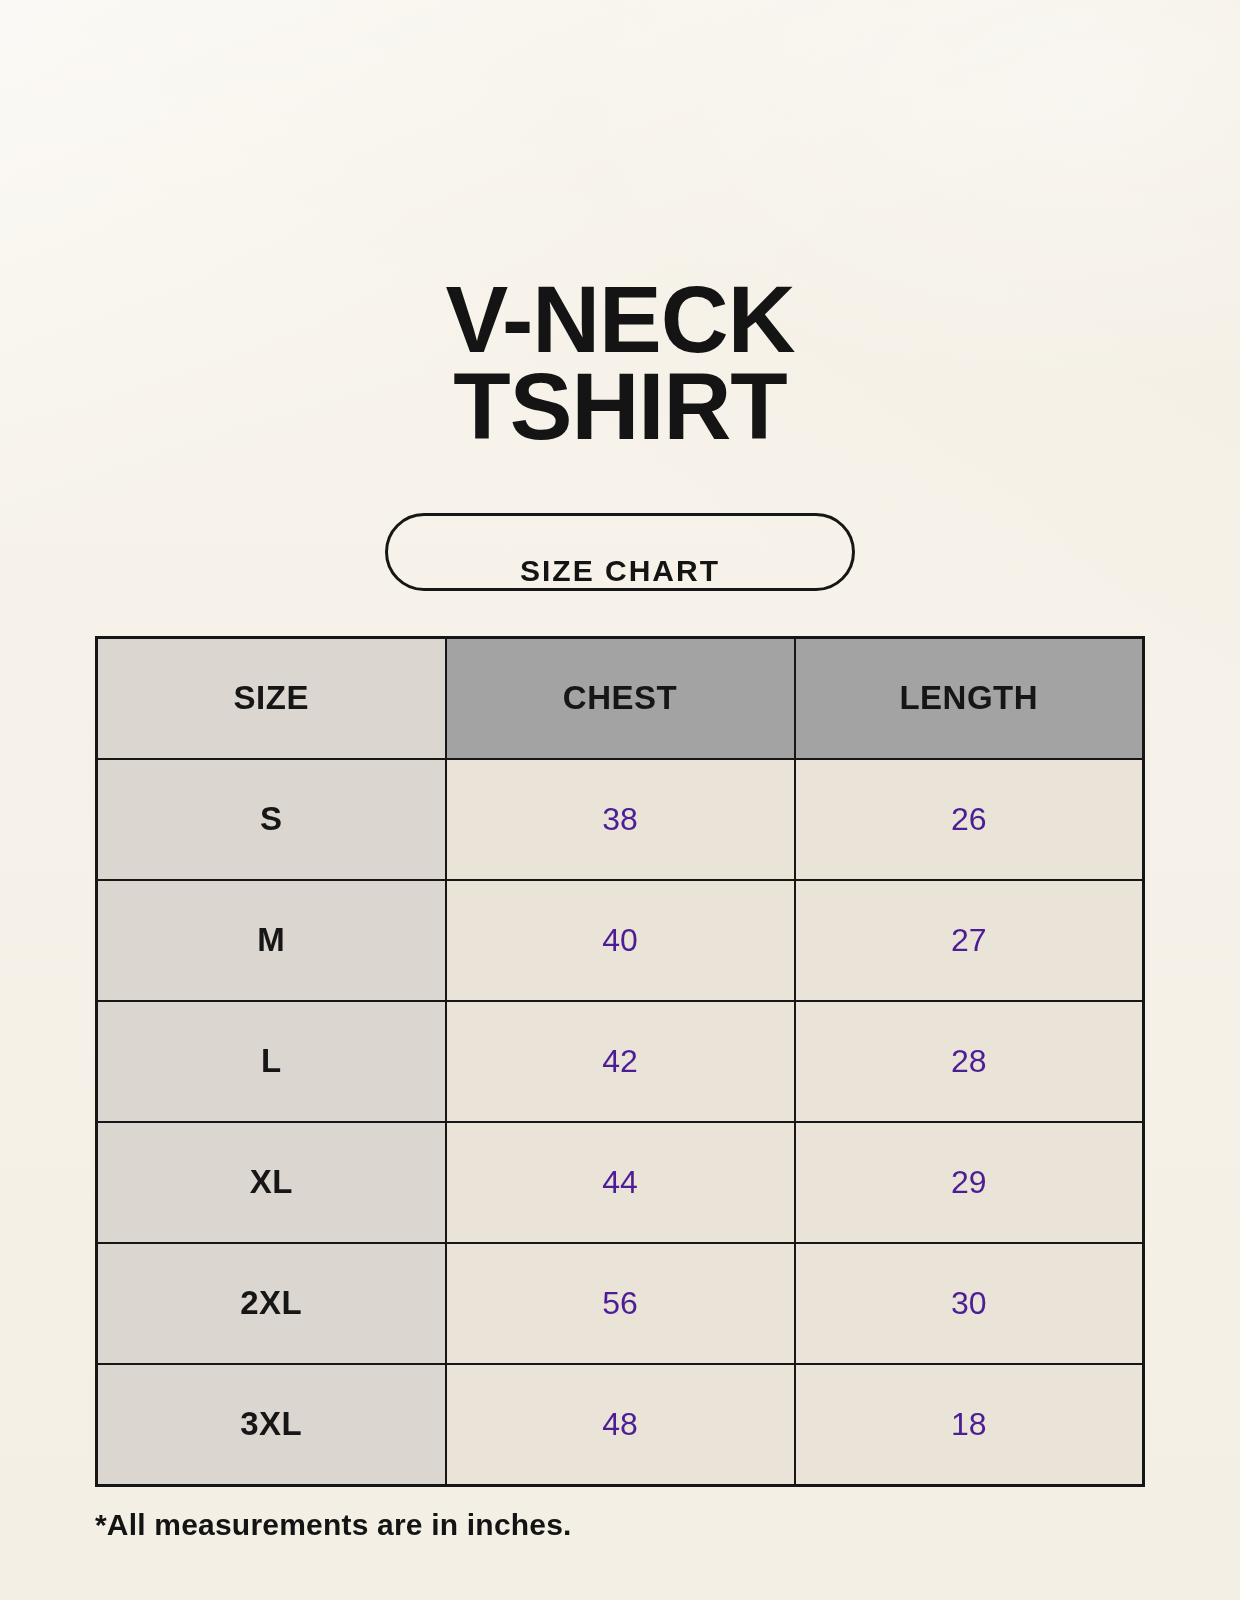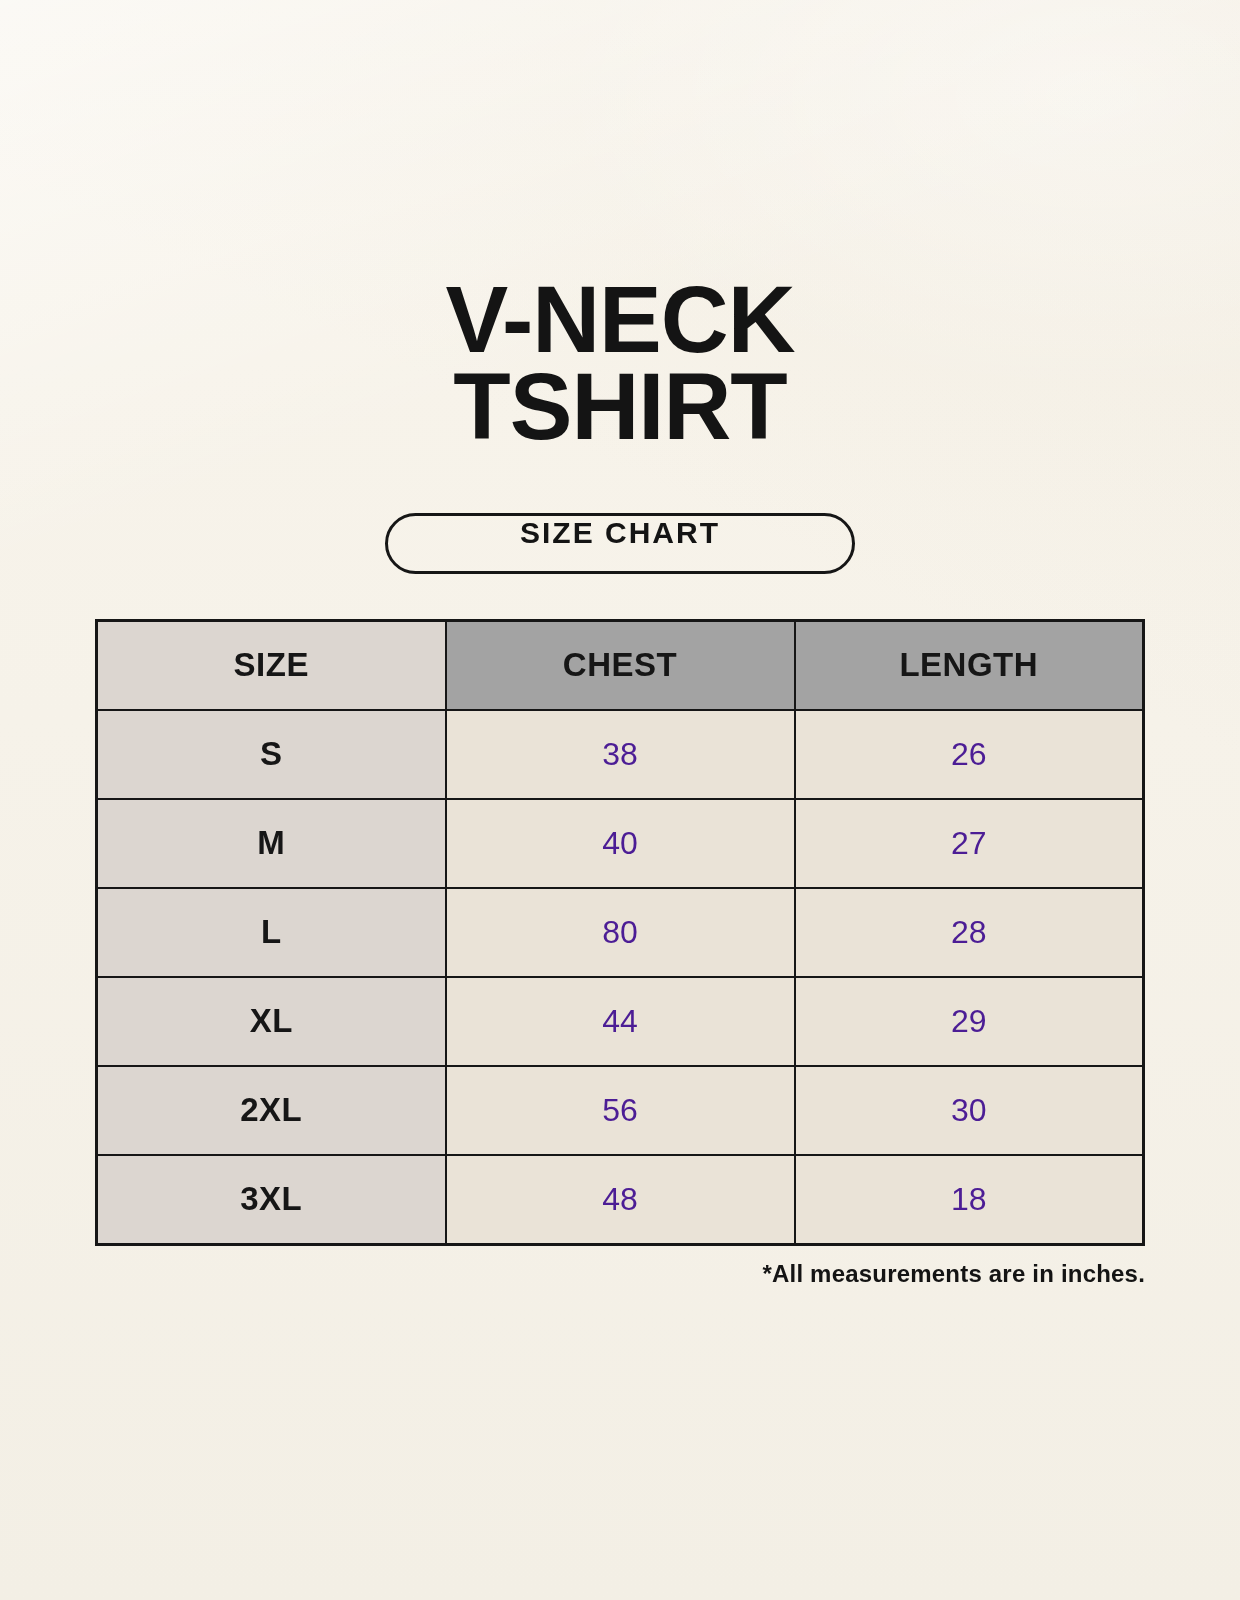--- a/index.html
+++ b/index.html
@@ -30,27 +30,27 @@
     text-align: center;
     font-size: 94px;
     font-weight: 700;
     line-height: 0.93;
     letter-spacing: -1px;
     color: #141414;
   }
   .title span { display: block; }
   .badge {
     width: 470px;
-    height: 61px;
+    height: 78px;
     margin: 62px auto 12px auto;
     border: 3px solid #161616;
     border-radius: 44px;
     background: transparent;
     display: flex;
-    align-items: flex-start;
+    align-items: flex-end;
     justify-content: center;
     box-sizing: border-box;
     font-size: 30px;
     font-weight: 700;
     letter-spacing: 2px;
     color: #141414;
   }
   .table-wrap {
     width: 1050px;
     margin: 45px auto 0 auto;
@@ -60,31 +60,30 @@
     border-collapse: collapse;
     table-layout: fixed;
     border: 3px solid #161616;
   }
   table.size-chart th,
   table.size-chart td {
     border: 2.5px solid #161616;
     height: 87px;
     text-align: center;
     vertical-align: middle;
-    padding: 0;
+    padding: 16px;
   }
   th.col-size   { background: #dcd6d0; font-size: 33px; font-weight: 700; letter-spacing: 0.5px; }
   th.col-accent { background: #a3a3a3; font-size: 33px; font-weight: 700; letter-spacing: 0.5px; }
   td.size-cell  { background: #dcd6d0; font-size: 33px; font-weight: 700; letter-spacing: 0.5px; }
   td.value-cell { background: #eae3d7; font-size: 32px; font-weight: 400; color: #4c1d95; }
   .footnote {
     width: 1050px;
-    margin: 14px auto 0 auto;
-    text-align: right;
-    font-size: 24px;
+    margin: 21px auto 0 auto;
+    font-size: 30px;
     font-weight: 700;
     letter-spacing: 0.2px;
     color: #141414;
   }
 </style>
 </head>
 <body>
 
 <div class="page">
 
@@ -112,21 +111,21 @@
           <td class="value-cell">38</td>
           <td class="value-cell">26</td>
         </tr>
         <tr>
           <td class="size-cell">M</td>
           <td class="value-cell">40</td>
           <td class="value-cell">27</td>
         </tr>
         <tr>
           <td class="size-cell">L</td>
-          <td class="value-cell">80</td>
+          <td class="value-cell">42</td>
           <td class="value-cell">28</td>
         </tr>
         <tr>
           <td class="size-cell">XL</td>
           <td class="value-cell">44</td>
           <td class="value-cell">29</td>
         </tr>
         <tr>
           <td class="size-cell">2XL</td>
           <td class="value-cell">56</td>

